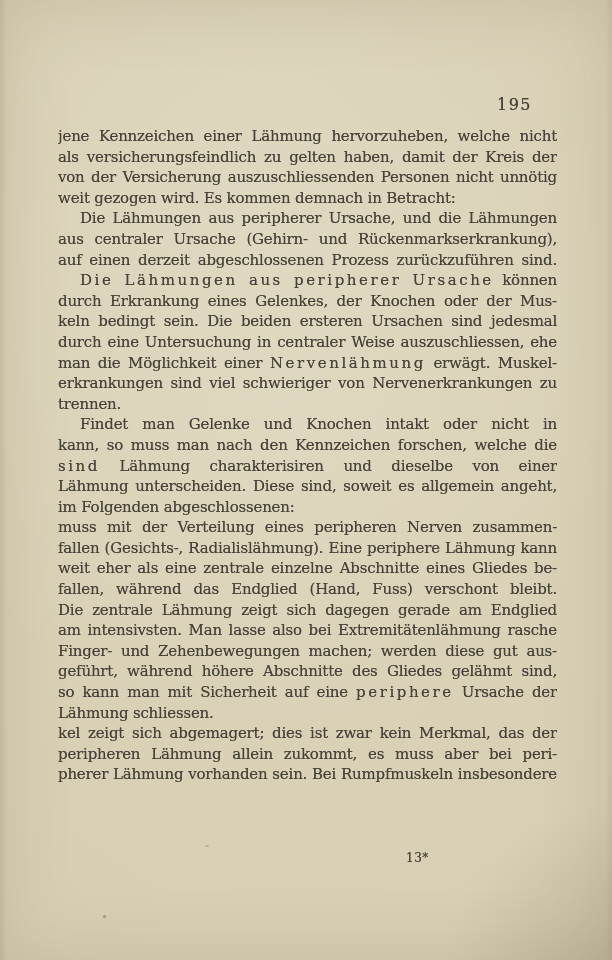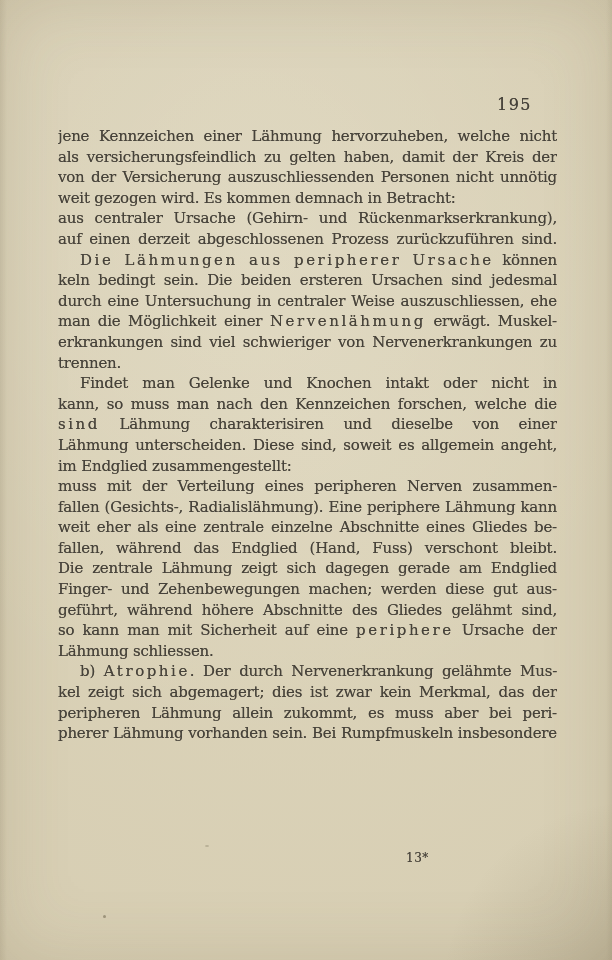--- a/index.html
+++ b/index.html
@@ -46,43 +46,45 @@
 </head>
 <body>
 
 <div class="page">
   <div class="page-number">195</div>
   <div class="text-block">
       <div class="line"><span>jene Kennzeichen einer Lähmung hervorzuheben, welche nicht</span></div>
       <div class="line"><span>als versicherungsfeindlich zu gelten haben, damit der Kreis der</span></div>
       <div class="line"><span>von der Versicherung auszuschliessenden Personen nicht unnötig</span></div>
       <div class="line noj"><span>weit gezogen wird. Es kommen demnach in Betracht:</span></div>
+      <div class="line indent"><span>Die Lähmungen aus peripherer Ursache, und die Lähmungen</span></div>
       <div class="line"><span>aus centraler Ursache (Gehirn- und Rückenmarkserkrankung), welche</span></div>
       <div class="line"><span>auf einen derzeit abgeschlossenen Prozess zurückzuführen sind.</span></div>
       <div class="line indent"><span class="sperr">Die Lähmungen aus peripherer Ursache</span><span> können auch</span></div>
+      <div class="line"><span>durch Erkrankung eines Gelenkes, der Knochen oder der Mus-</span></div>
       <div class="line"><span>keln bedingt sein. Die beiden ersteren Ursachen sind jedesmal</span></div>
       <div class="line"><span>durch eine Untersuchung in centraler Weise auszuschliessen, ehe</span></div>
       <div class="line"><span>man die Möglichkeit einer </span><span class="sperr">Nervenlähmung</span><span> erwägt. Muskel-</span></div>
       <div class="line"><span>erkrankungen sind viel schwieriger von Nervenerkrankungen zu</span></div>
       <div class="line noj"><span>trennen.</span></div>
       <div class="line indent"><span>Findet man Gelenke und Knochen intakt oder nicht in</span></div>
       <div class="line"><span>kann, so muss man nach den Kennzeichen forschen, welche die </span></div>
       <div class="line"><span class="sperr">sind</span><span> Lähmung charakterisiren und dieselbe von einer </span></div>
       <div class="line"><span>Lähmung unterscheiden. Diese sind, soweit es allgemein angeht,</span></div>
-      <div class="line noj"><span>im Endglied zusammengestellt:</span></div>
+      <div class="line noj"><span>im Folgenden abgeschlossenen:</span></div>
       <div class="line"><span>muss mit der Verteilung eines peripheren Nerven zusammen-</span></div>
       <div class="line"><span>fallen (Gesichts-, Radialislähmung). Eine periphere Lähmung kann</span></div>
       <div class="line"><span>weit eher als eine zentrale einzelne Abschnitte eines Gliedes be-</span></div>
       <div class="line"><span>fallen, während das Endglied (Hand, Fuss) verschont bleibt.</span></div>
       <div class="line"><span>Die zentrale Lähmung zeigt sich dagegen gerade am Endglied</span></div>
+      <div class="line"><span>am intensivsten. Man lasse also bei Extremitätenlähmung rasche</span></div>
       <div class="line"><span>Finger- und Zehenbewegungen machen; werden diese gut aus-</span></div>
       <div class="line"><span>geführt, während höhere Abschnitte des Gliedes gelähmt sind,</span></div>
       <div class="line"><span>so kann man mit Sicherheit auf eine </span><span class="sperr">periphere</span><span> Ursache der</span></div>
       <div class="line noj"><span>Lähmung schliessen.</span></div>
-      <div class="line indent"><span>b) </span><span class="sperr">Atrophie</span><span>. Der durch Nervenerkrankung gelähmte Mus-</span></div>
       <div class="line"><span>kel zeigt sich abgemagert; dies ist zwar kein Merkmal, das der</span></div>
       <div class="line"><span>peripheren Lähmung allein zukommt, es muss aber bei peri-</span></div>
       <div class="line"><span>pherer Lähmung vorhanden sein. Bei Rumpfmuskeln insbesondere</span></div>
     </div>
   <div class="signature">13*</div>
   <div class="speck speck-a"></div>
   <div class="speck speck-b"></div>
 </div>
 
 </body></html>

